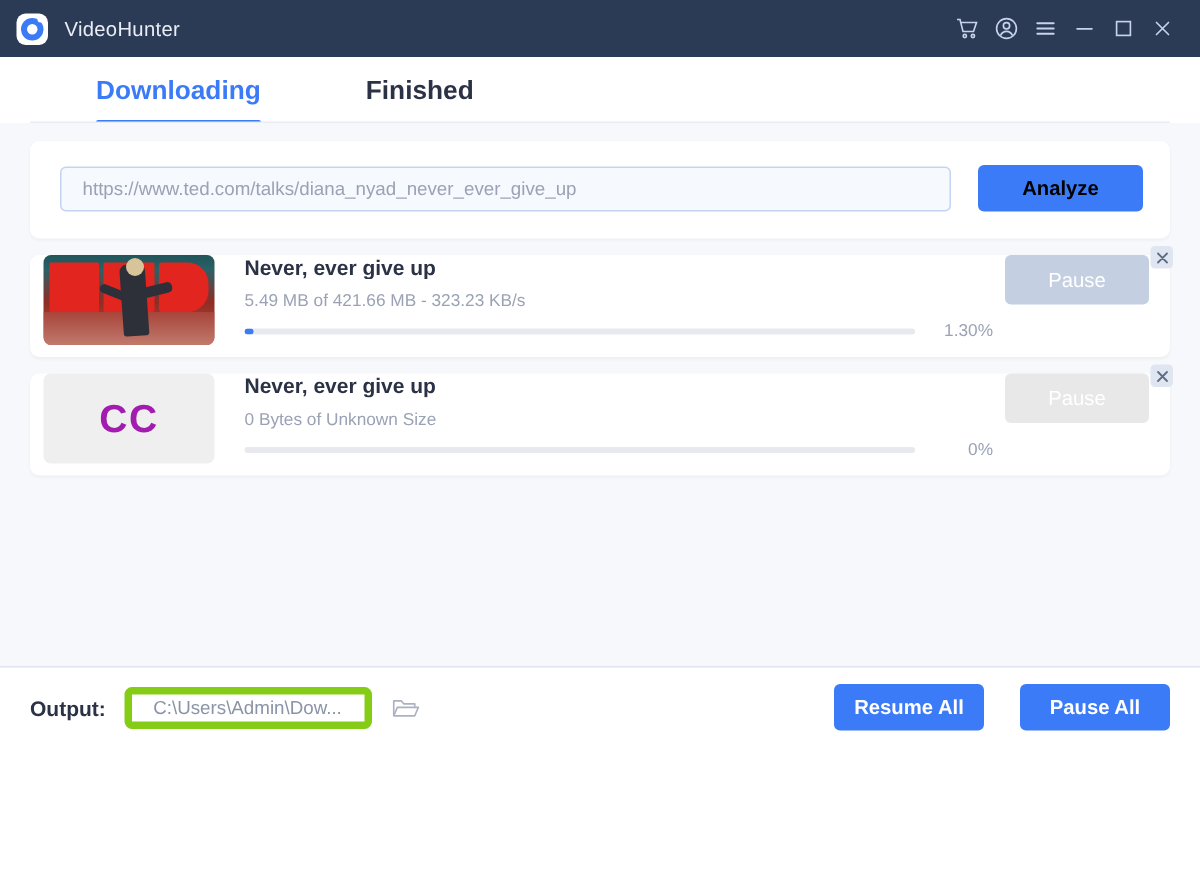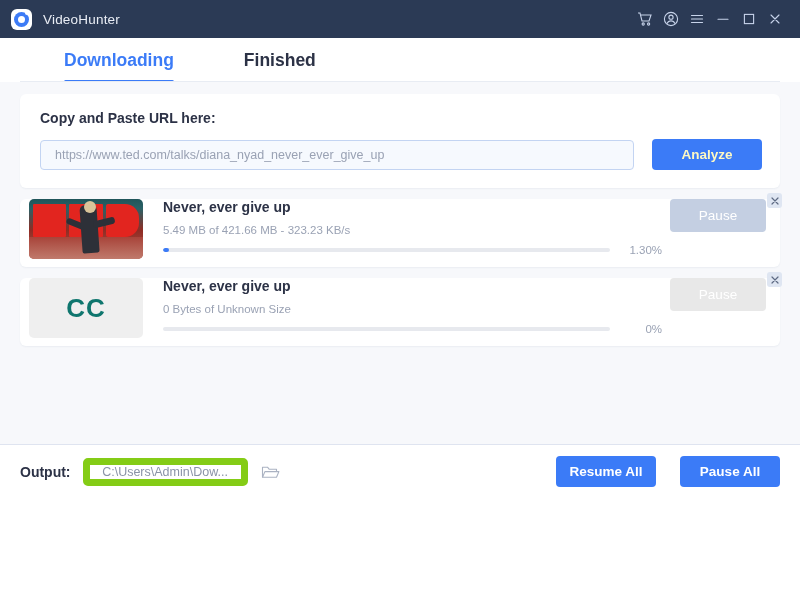--- a/index.html
+++ b/index.html
@@ -176,21 +176,21 @@
     outline: none;
   }
   .url-input::placeholder { color: #9aa2b4; }
   .analyze-btn {
     flex: 0 0 auto;
     width: 110px;
     height: 31px;
     background: #3b7bf7;
     border: none;
     border-radius: 4px;
-    color: #fef9c3;
+    color: #000000;
     font-family: "Liberation Sans", sans-serif;
     font-size: 13.5px;
     font-weight: bold;
     cursor: pointer;
   }
 
   
   .dl-card {
     height: 68px;
     margin-bottom: 11px;
@@ -264,21 +264,21 @@
 
   .thumb-cc {
     background: #efefef;
     display: flex;
     align-items: center;
     justify-content: center;
   }
   .cc-text {
     font-size: 26px;
     font-weight: bold;
-    color: #0f766e;
+    color: #a21caf;
     letter-spacing: 1px;
   }
 
   .dl-main {
     flex: 1 1 auto;
     padding-left: 20px;
     padding-right: 8px;
     min-width: 0;
   }
   .dl-title {
@@ -365,21 +365,21 @@
     gap: 12px;
   }
   .output-label {
     font-size: 14px;
     font-weight: bold;
     color: #2c3246;
   }
   .output-path {
     width: 165px;
     height: 28px;
-    border: 7px solid #84cc16;
+    border: 5px solid #84cc16;
     border-radius: 5px;
     display: flex;
     align-items: center;
     justify-content: center;
     font-size: 12.5px;
     color: #8a93a7;
     background: #ffffff;
     cursor: pointer;
   }
   .folder-btn {
@@ -456,21 +456,20 @@
     <div class="tabs">
       <div class="tab active">Downloading</div>
       <div class="tab">Finished</div>
     </div>
     <div class="tabs-rule"></div>
   </div>
 
   <div class="content">
 
     <div class="card url-card">
-      <div class="url-label">Copy and Paste URL here:</div>
       <div class="url-row">
         <input class="url-input" type="text" placeholder="https://www.ted.com/talks/diana_nyad_never_ever_give_up" style="">
         <button class="analyze-btn">Analyze</button>
       </div>
     </div>
 
     <div class="card dl-card">
       <div class="item-close">
         <svg width="8" height="8" viewBox="0 0 8 8" fill="none" stroke="currentColor" stroke-width="1.2" stroke-linecap="round">
           <path d="M1 1l6 6M7 1L1 7"></path>

